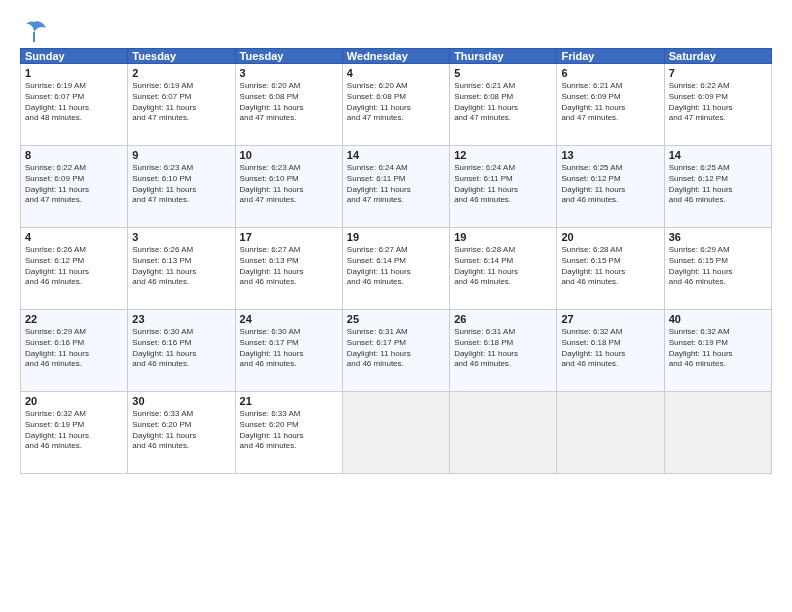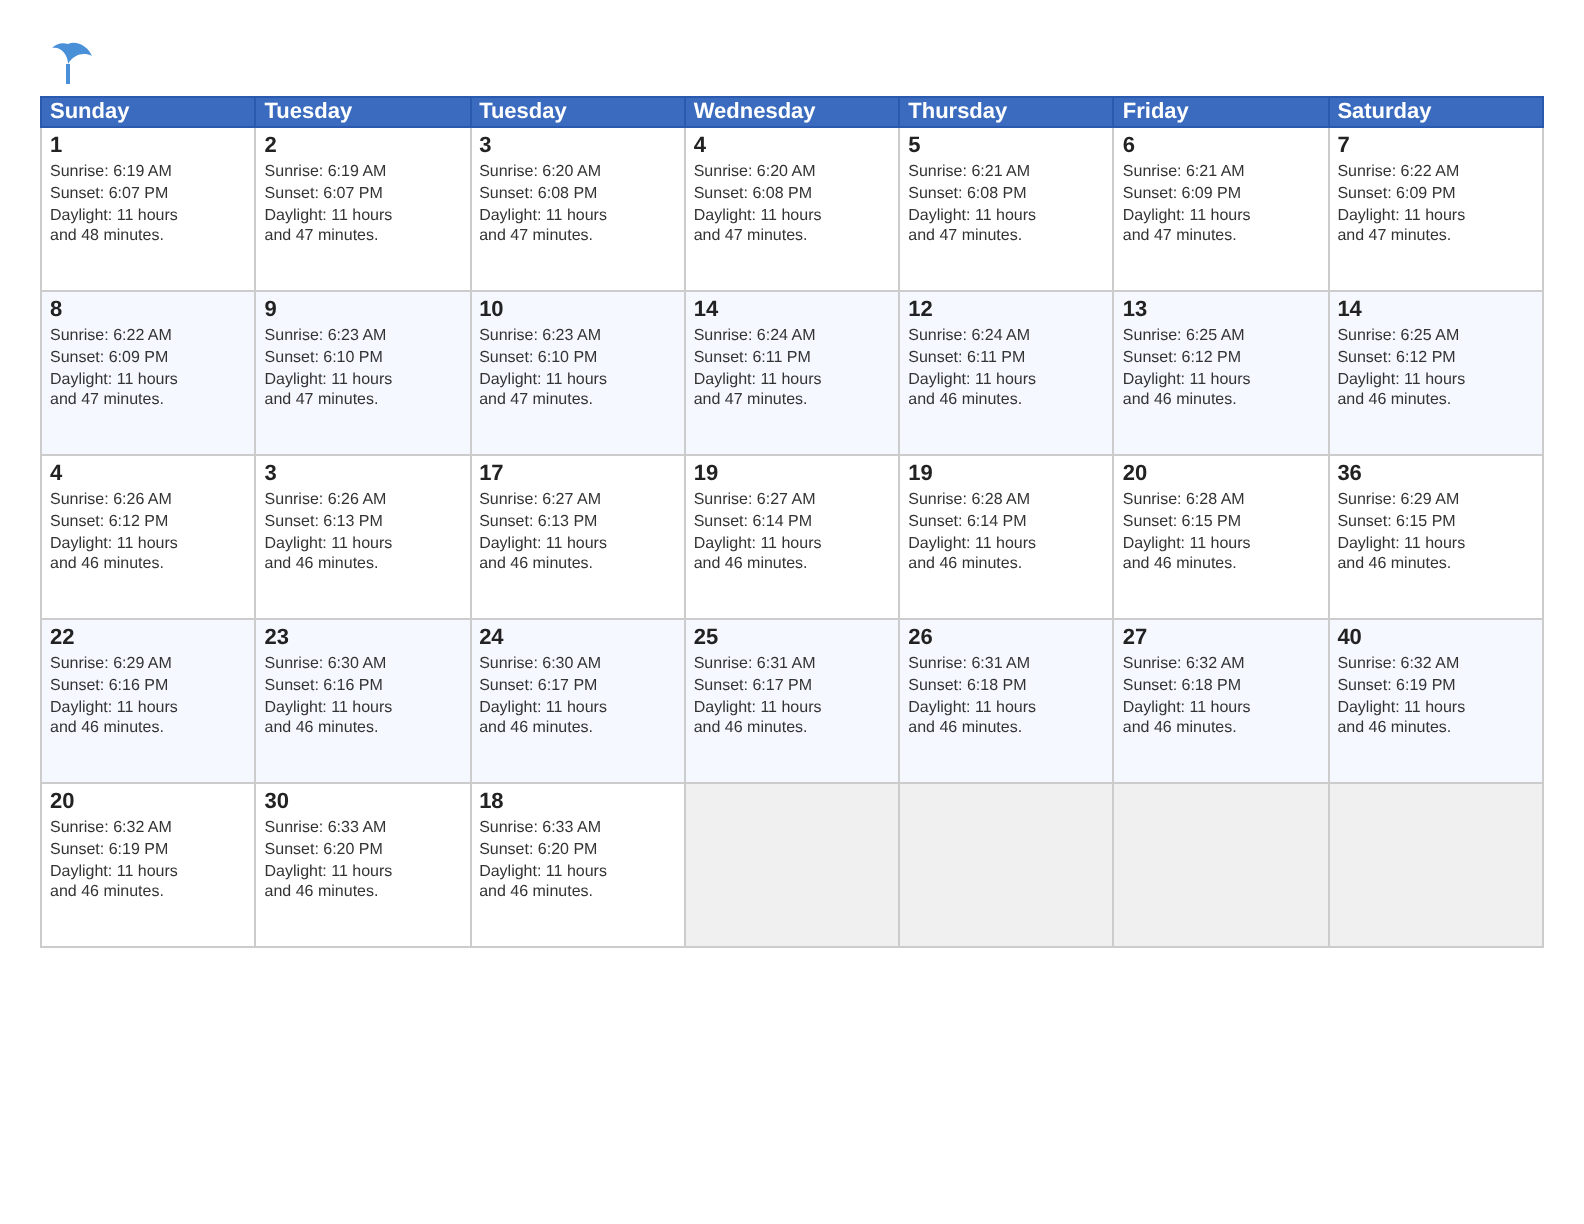--- a/index.html
+++ b/index.html
@@ -339,21 +339,21 @@
 and 46 minutes.</div>
           </td>
           <td>
             <span class="day-num">30</span>
             <div class="day-info" style="white-space: pre-line;">Sunrise: 6:33 AM
 Sunset: 6:20 PM
 Daylight: 11 hours
 and 46 minutes.</div>
           </td>
           <td>
-            <span class="day-num">18</span>
+            <span class="day-num">21</span>
             <div class="day-info" style="white-space: pre-line;">Sunrise: 6:33 AM
 Sunset: 6:20 PM
 Daylight: 11 hours
 and 46 minutes.</div>
           </td>
           <td class="empty"></td>
           <td class="empty"></td>
           <td class="empty"></td>
           <td class="empty"></td>
         </tr>

